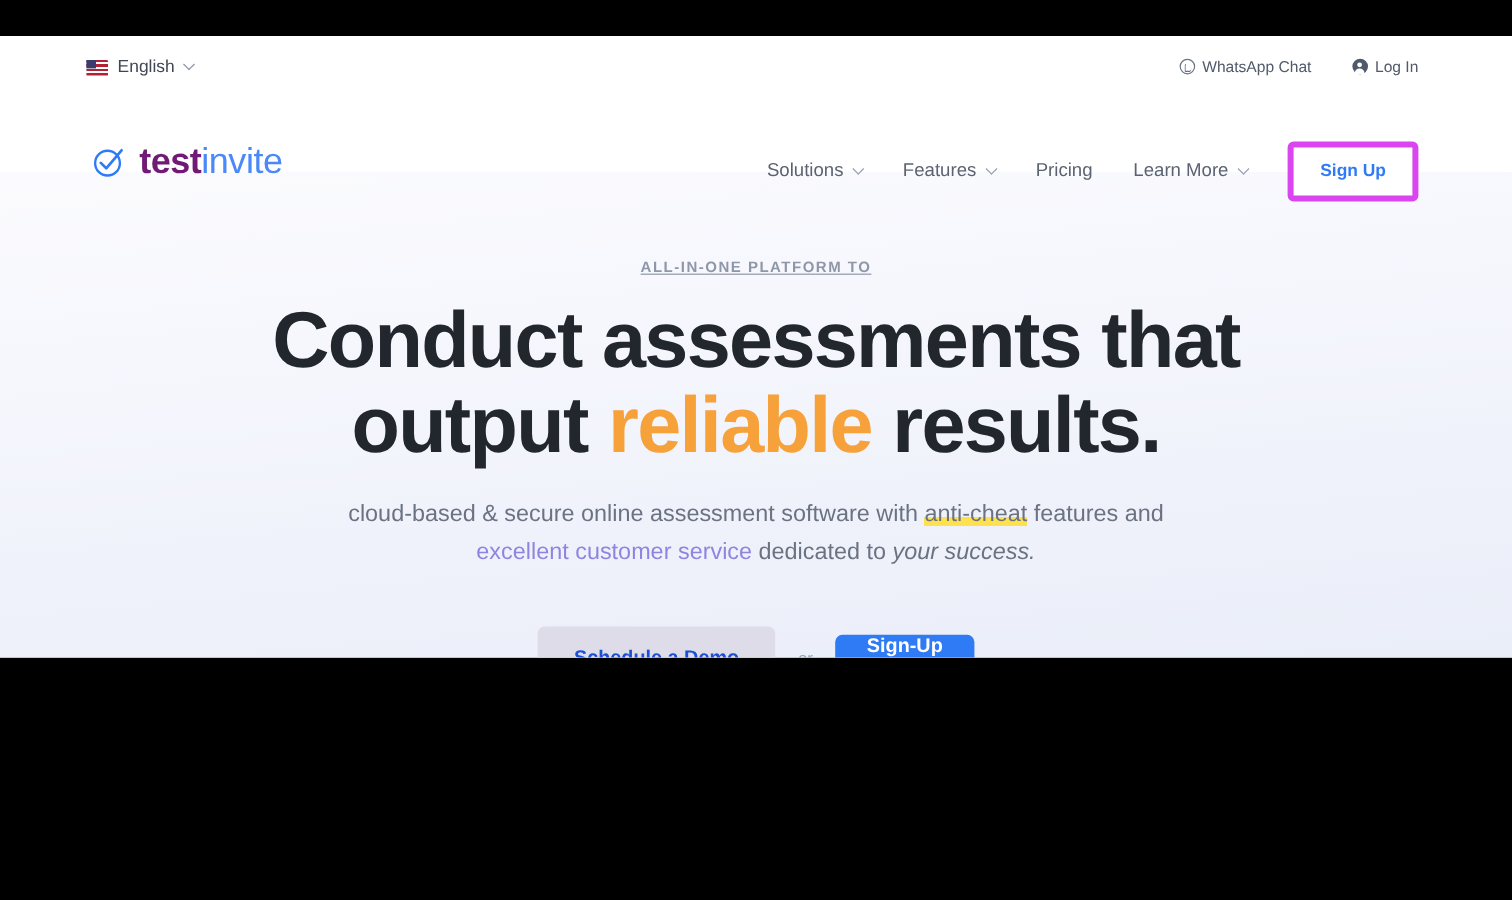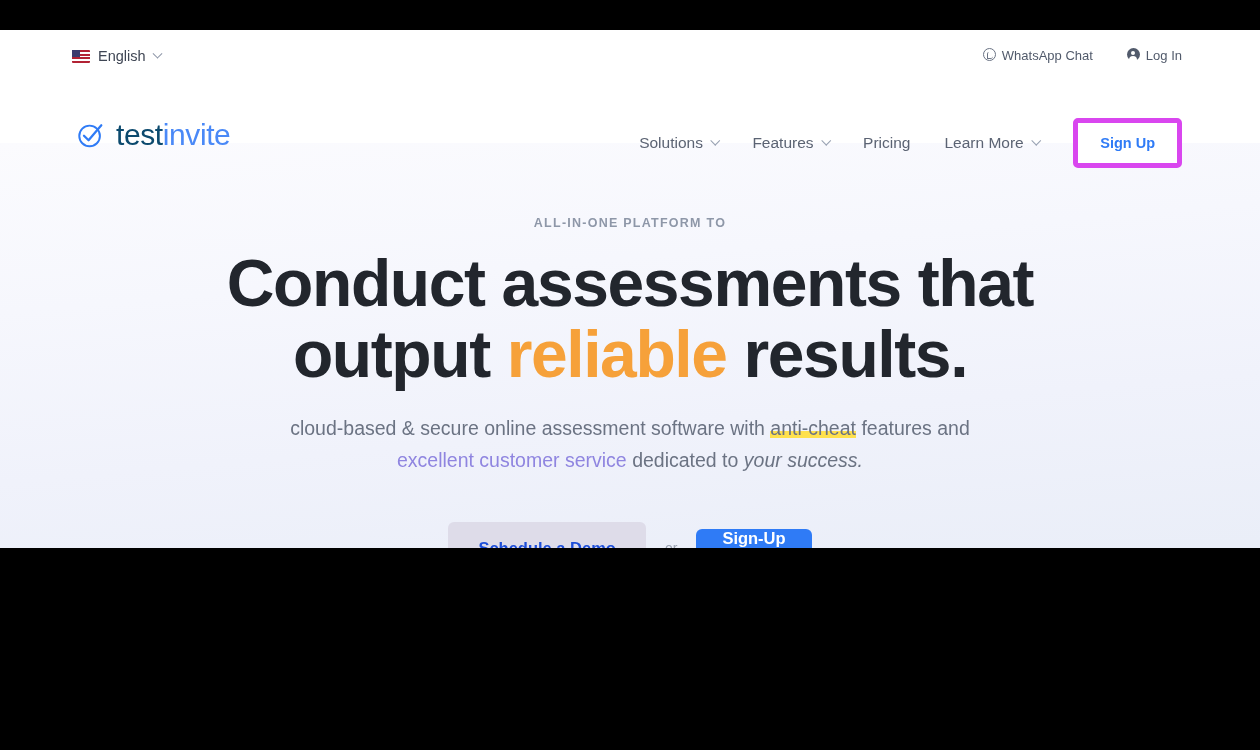--- a/index.html
+++ b/index.html
@@ -57,21 +57,21 @@
     width: 7px; height: 7px;
     border-right: 1.4px solid #8a93a5;
     border-bottom: 1.4px solid #8a93a5;
     transform: rotate(45deg) translate(-2px,-2px);
   }
   .util-right {
     position: absolute; right: 78px; top: 18px;
     display: flex; align-items: center; gap: 34px;
   }
   .util-link {
-    display: flex; align-items: flex-start; gap: 6px;
+    display: flex; align-items: center; gap: 6px;
     font-size: 13px; color: #515a6b; cursor: pointer;
   }
   .wa-mini {
     width: 13px; height: 13px; border-radius: 50%;
     border: 1.3px solid #6a7384; position: relative; flex: none;
   }
   .wa-mini::after {
     content: ""; position: absolute; left: 3.5px; top: 2.6px;
     width: 5px; height: 6px;
     border: 1.2px solid #6a7384; border-radius: 2px 2px 3px 1px;
@@ -87,21 +87,21 @@
   }
   .user-mini::after {
     content:""; position:absolute; left:2.4px; top:8px;
     width:8px; height:5px; border-radius:4px 4px 0 0; background:#fff;
   }
 
   
   .logo-row { position: absolute; left: 76px; top: 90px; display: flex; align-items: center; gap: 10px; }
   .logo-mark { width: 30px; height: 30px; flex: none; }
   .logo-text { font-size: 30px; letter-spacing: -0.4px; line-height: 1; }
-  .logo-text .b { font-weight: 400; color: #0c4a6e; }
+  .logo-text .b { font-weight: 700; color: #701a75; }
   .logo-text .n { font-weight: 400; color: #4a89f7; }
 
   
   .mainnav {
     position: absolute; right: 78px; top: 88px;
     display: flex; align-items: center; gap: 0;
   }
   .nav-item {
     display: flex; align-items: center; gap: 9px;
     font-size: 15.5px; color: #5b6373;
@@ -120,21 +120,21 @@
   .hero {
     position: relative;
     width: 100%; height: 569px;
     background: linear-gradient(175deg, #fbfbfe 0%, #f6f7fd 25%, #f0f2fb 50%, #eaeef8 75%, #e6ebf6 100%);
     overflow: hidden;
   }
   .hero-inner { position: relative; text-align: center; padding-top: 73px; z-index: 3; }
 
   .eyebrow {
     font-size: 12.5px; font-weight: 700; letter-spacing: 1.25px;
-    color: #8e97a8; text-transform: uppercase;
+    color: #8e97a8; text-transform: uppercase; text-decoration: underline;
   }
   h1.headline {
     margin-top: 18px;
     font-size: 66px; font-weight: 700; line-height: 1.07;
     color: #22262d; letter-spacing: -1.4px;
   }
   h1.headline .hl-orange { color: #f6a13a; }
   .subline {
     margin-top: 24px;
     font-size: 19.5px; line-height: 1.63; color: #6b7383; font-weight: 400;

